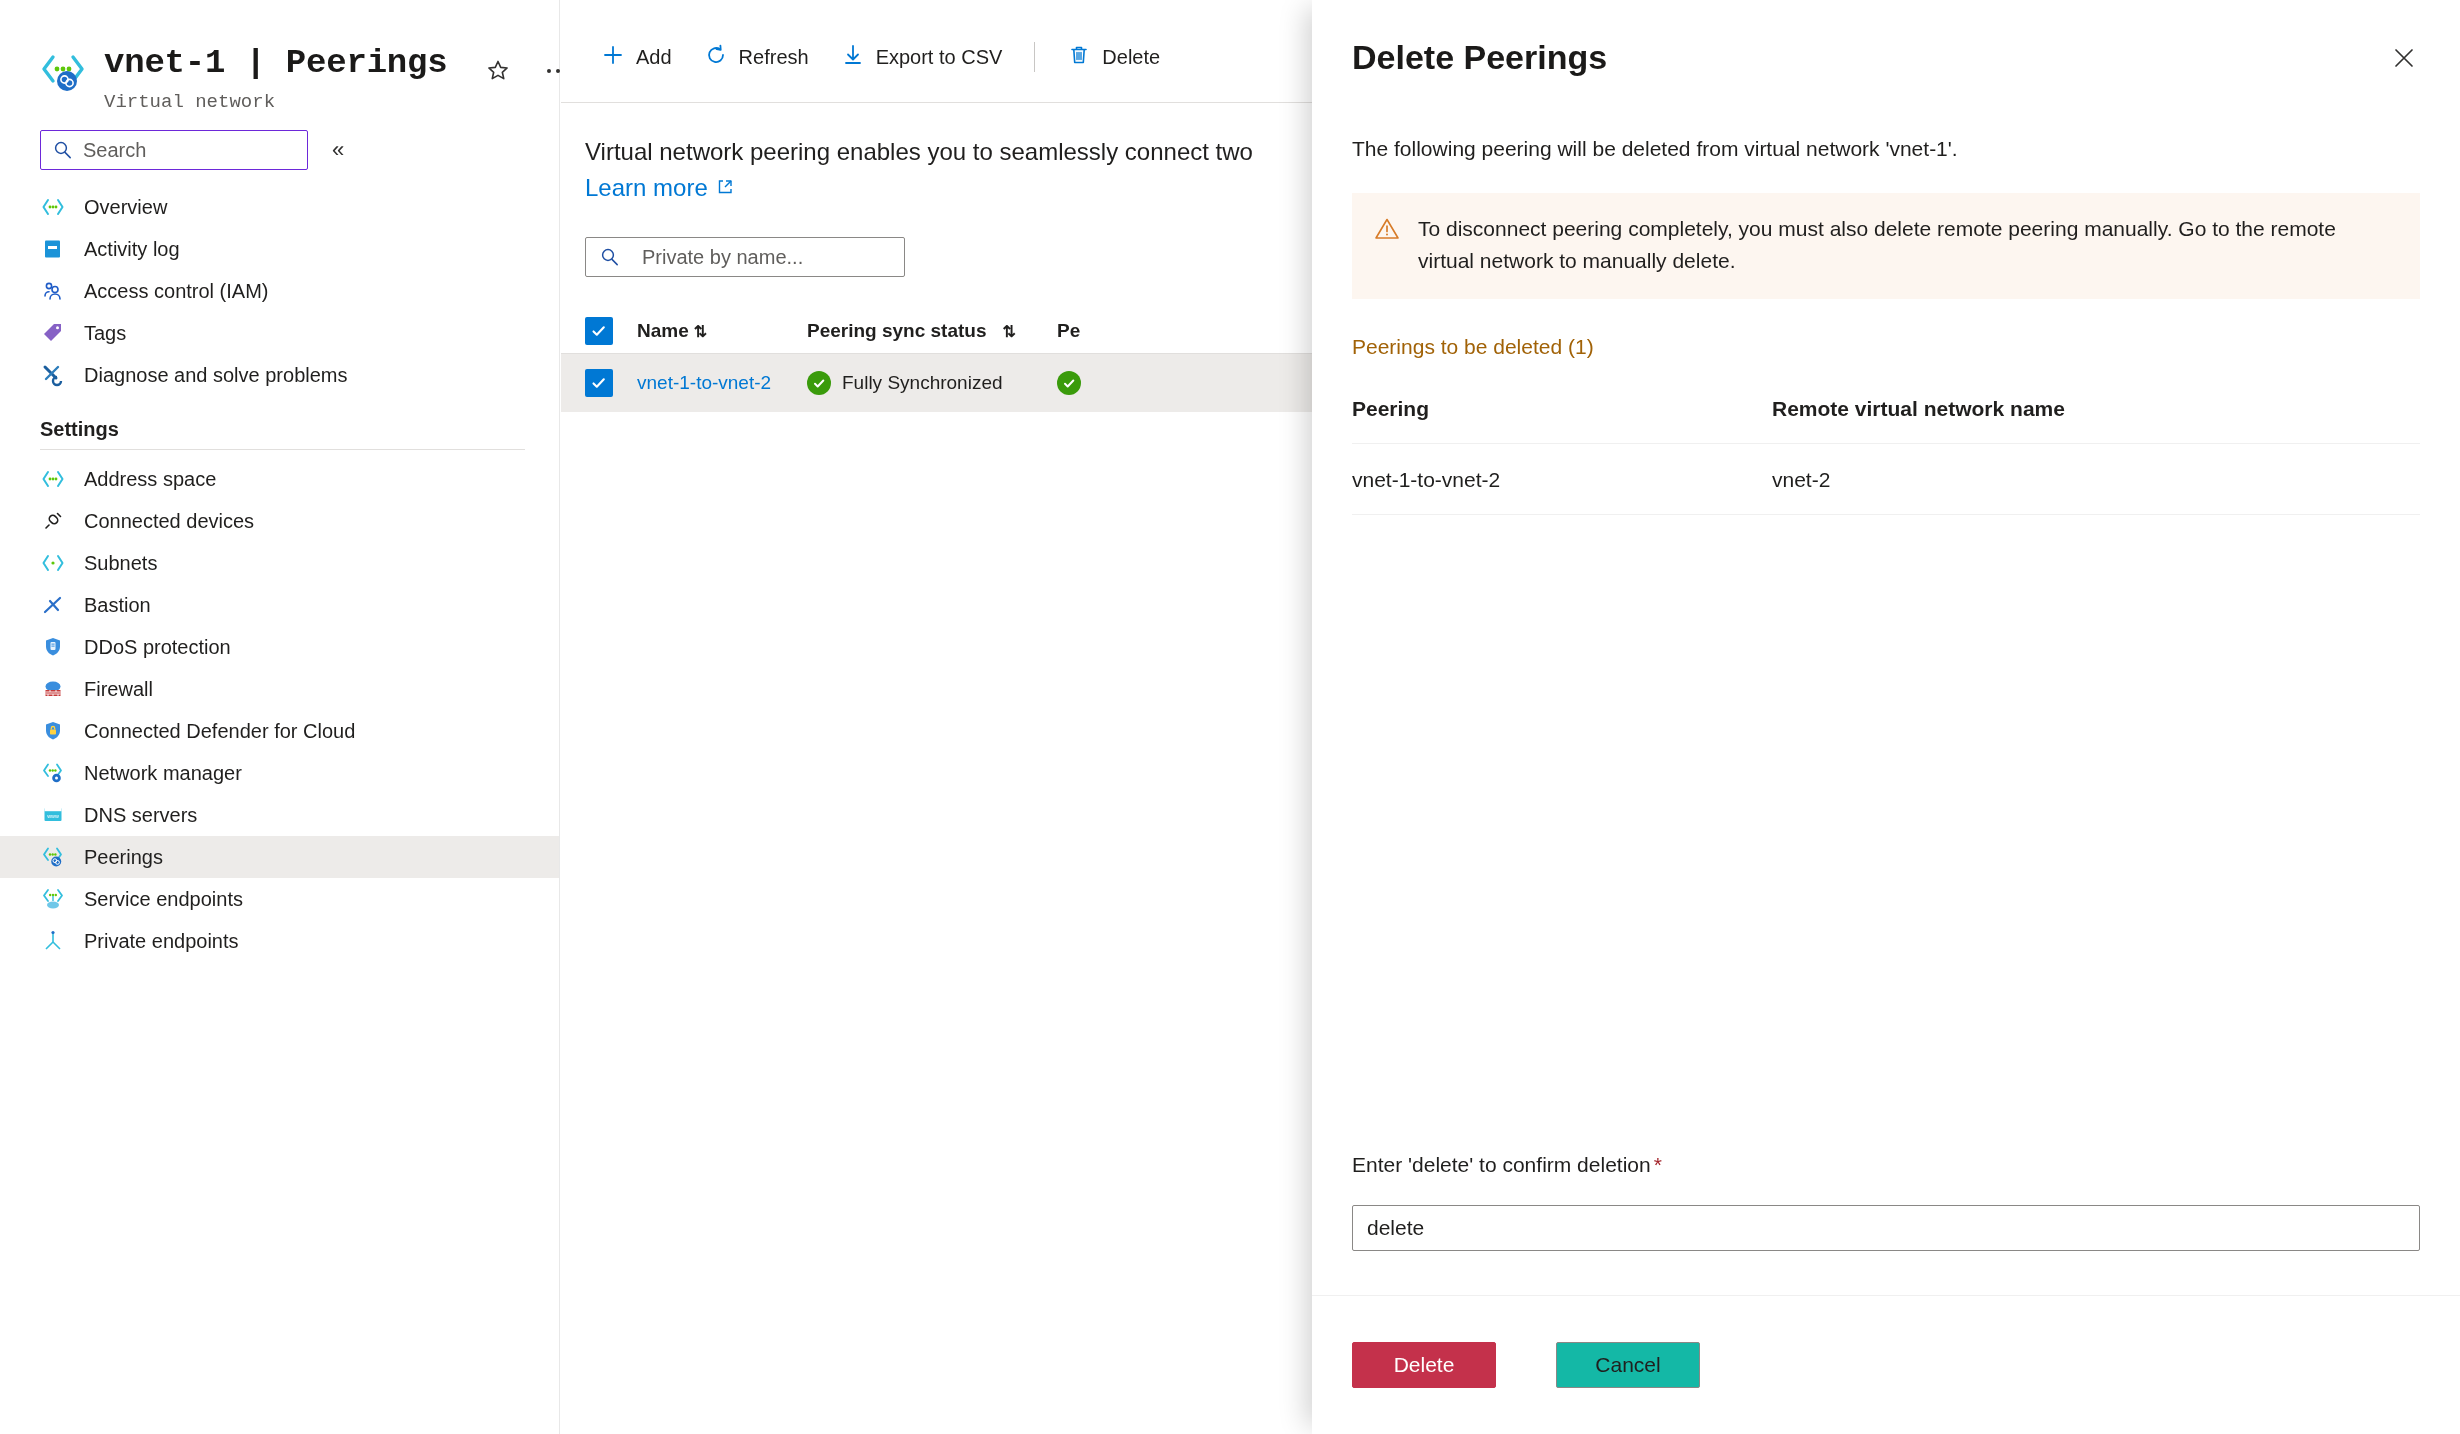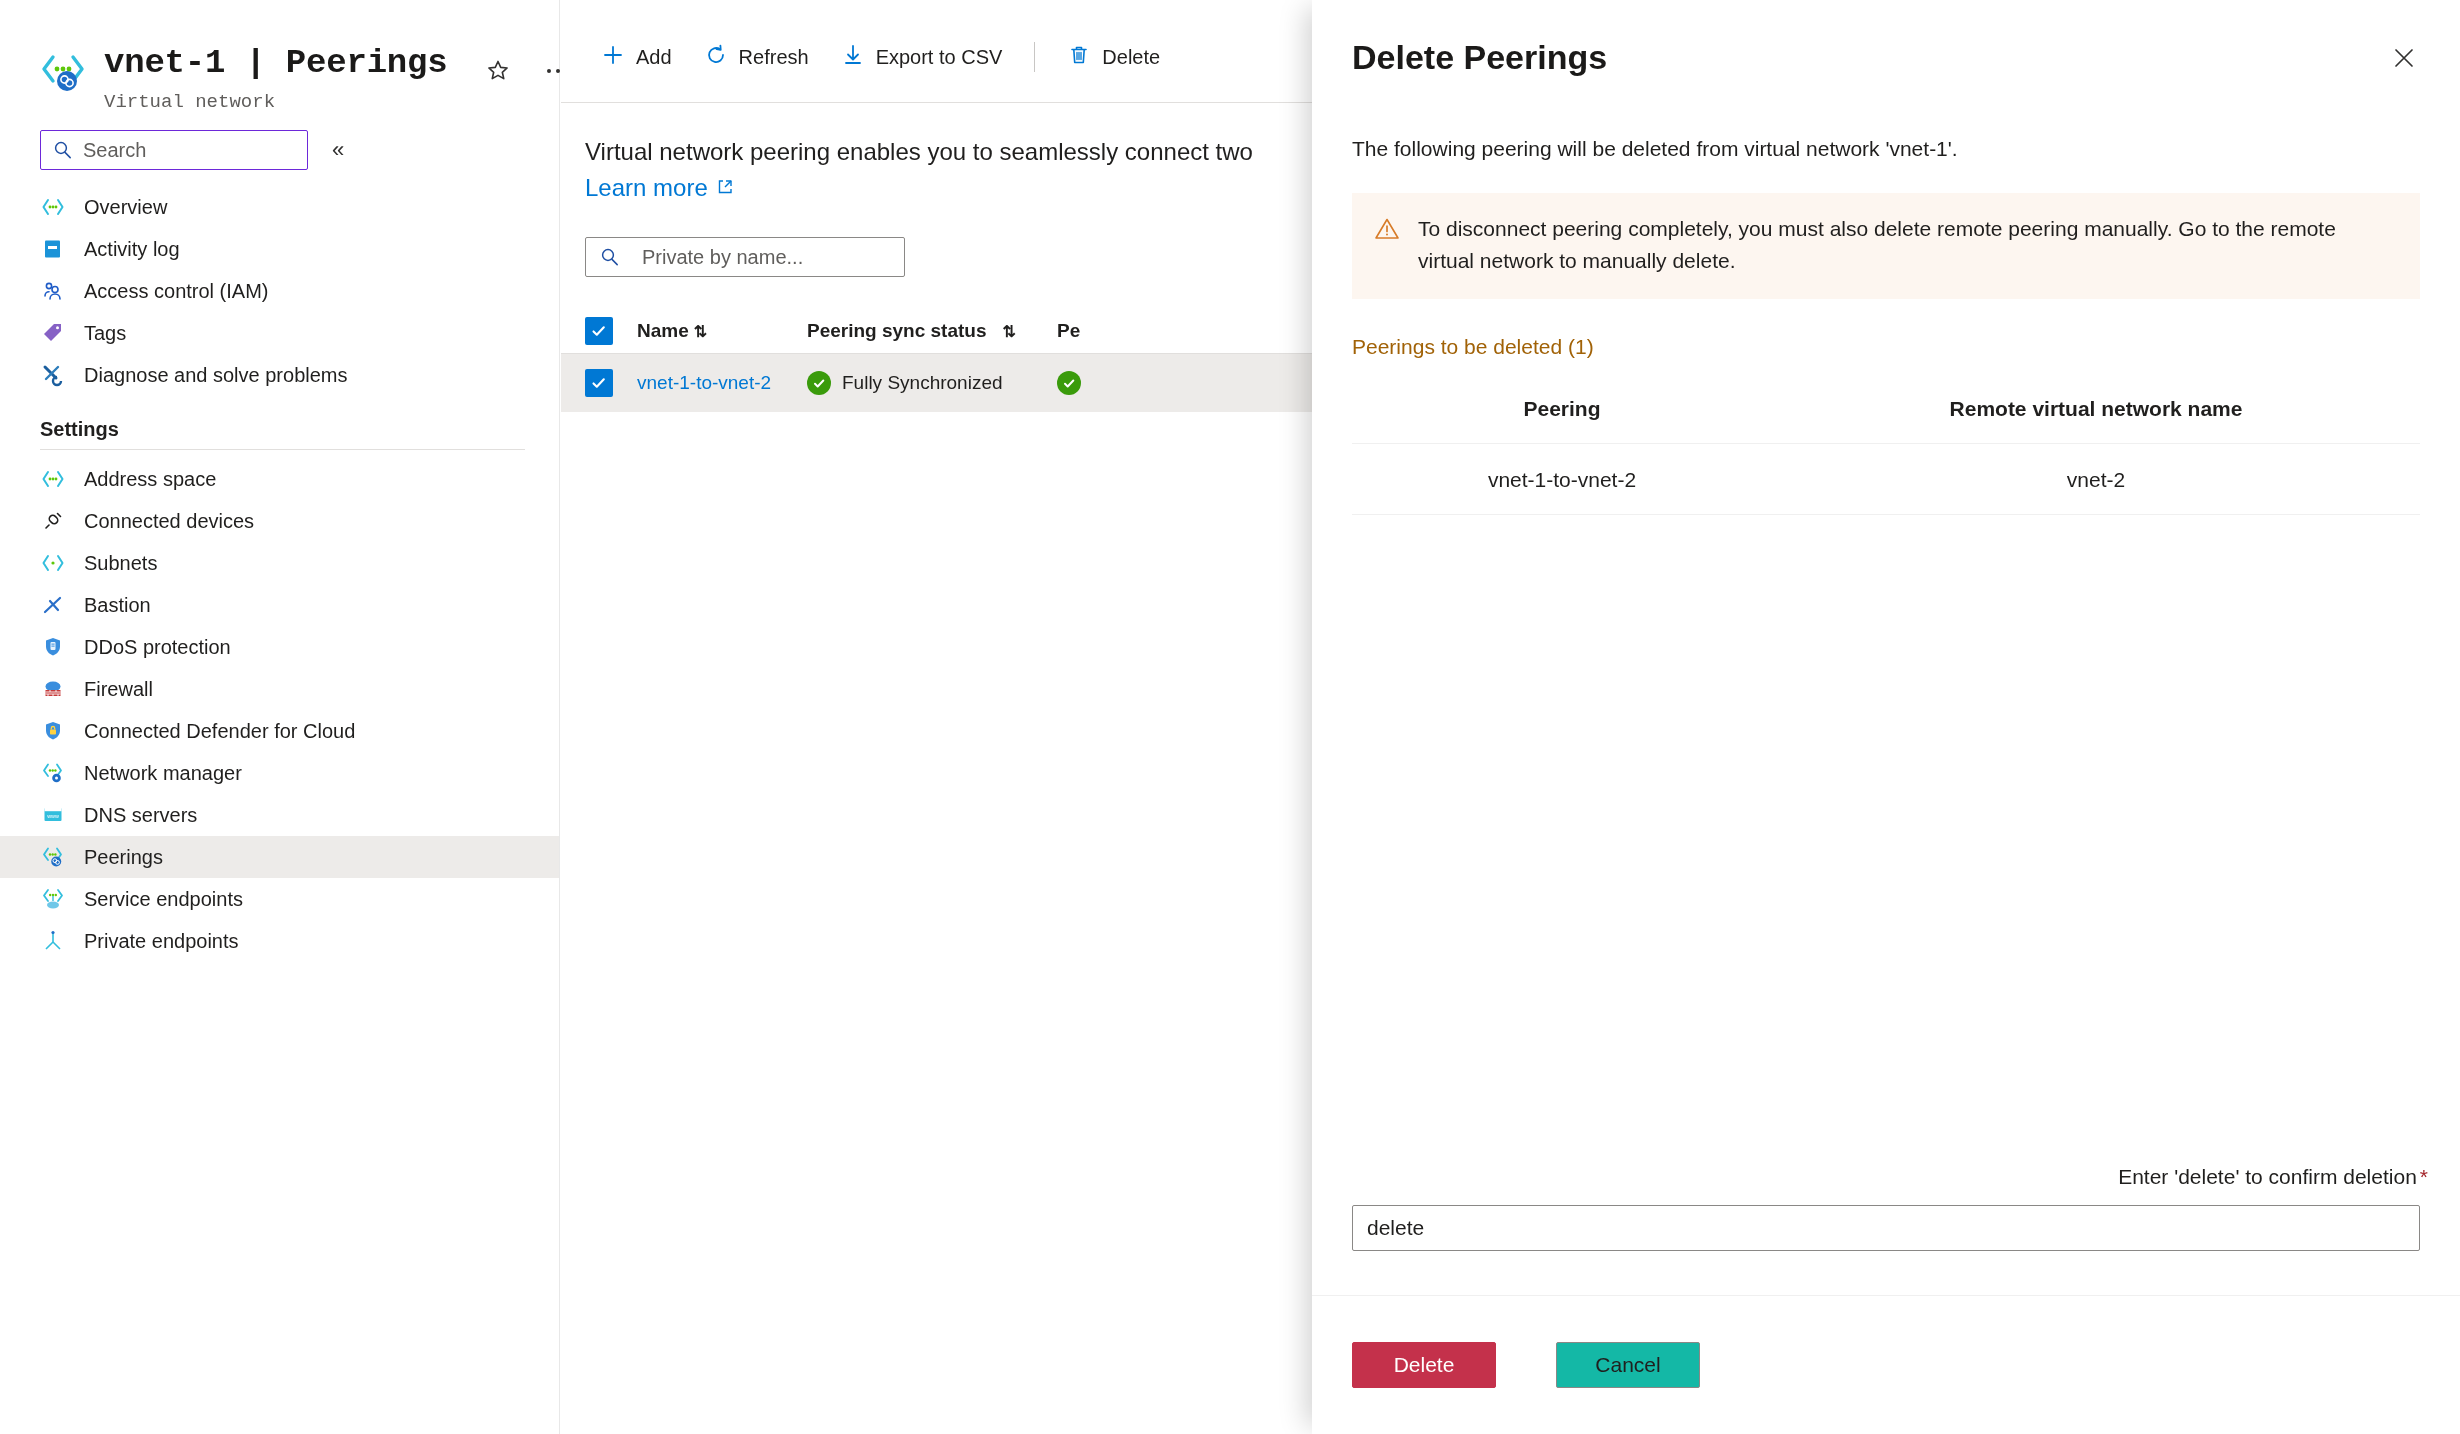--- a/index.html
+++ b/index.html
@@ -278,21 +278,21 @@
     font-size: 21px;
     line-height: 32px;
     color: #201f1e;
     max-width: 960px;
   }
   .tbl-caption {
     padding: 36px 40px 0 40px;
     font-size: 21px;
     color: #a16207;
   }
-  .p-table { margin: 38px 40px 0 40px; text-align: center; }
+  .p-table { margin: 38px 40px 0 40px; }
   .p-thead {
     display: flex;
     font-size: 21px;
     font-weight: 600;
     color: #201f1e;
     padding-bottom: 22px;
     border-bottom: 1px solid #f0f0f0;
   }
   .p-trow {
     display: flex;
@@ -302,22 +302,21 @@
     border-bottom: 1px solid #f0f0f0;
   }
   .p-c1 { width: 420px; flex: none; }
   .p-c2 { flex: 1; }
 
   .panel-footer-area { flex: none; }
   .confirm-label {
     padding: 0 32px 0 40px;
     font-size: 21px;
     color: #201f1e;
-    margin-bottom: 16px;
-    text-align: right;
+    margin-bottom: 28px;
   }
   .req { color: #a4262c; margin-left: 3px; }
   .confirm-input {
     margin: 0 40px;
     height: 46px;
     border: 1px solid #8a8886;
     border-radius: 2px;
     display: flex;
     align-items: center;
     padding: 0 14px;

